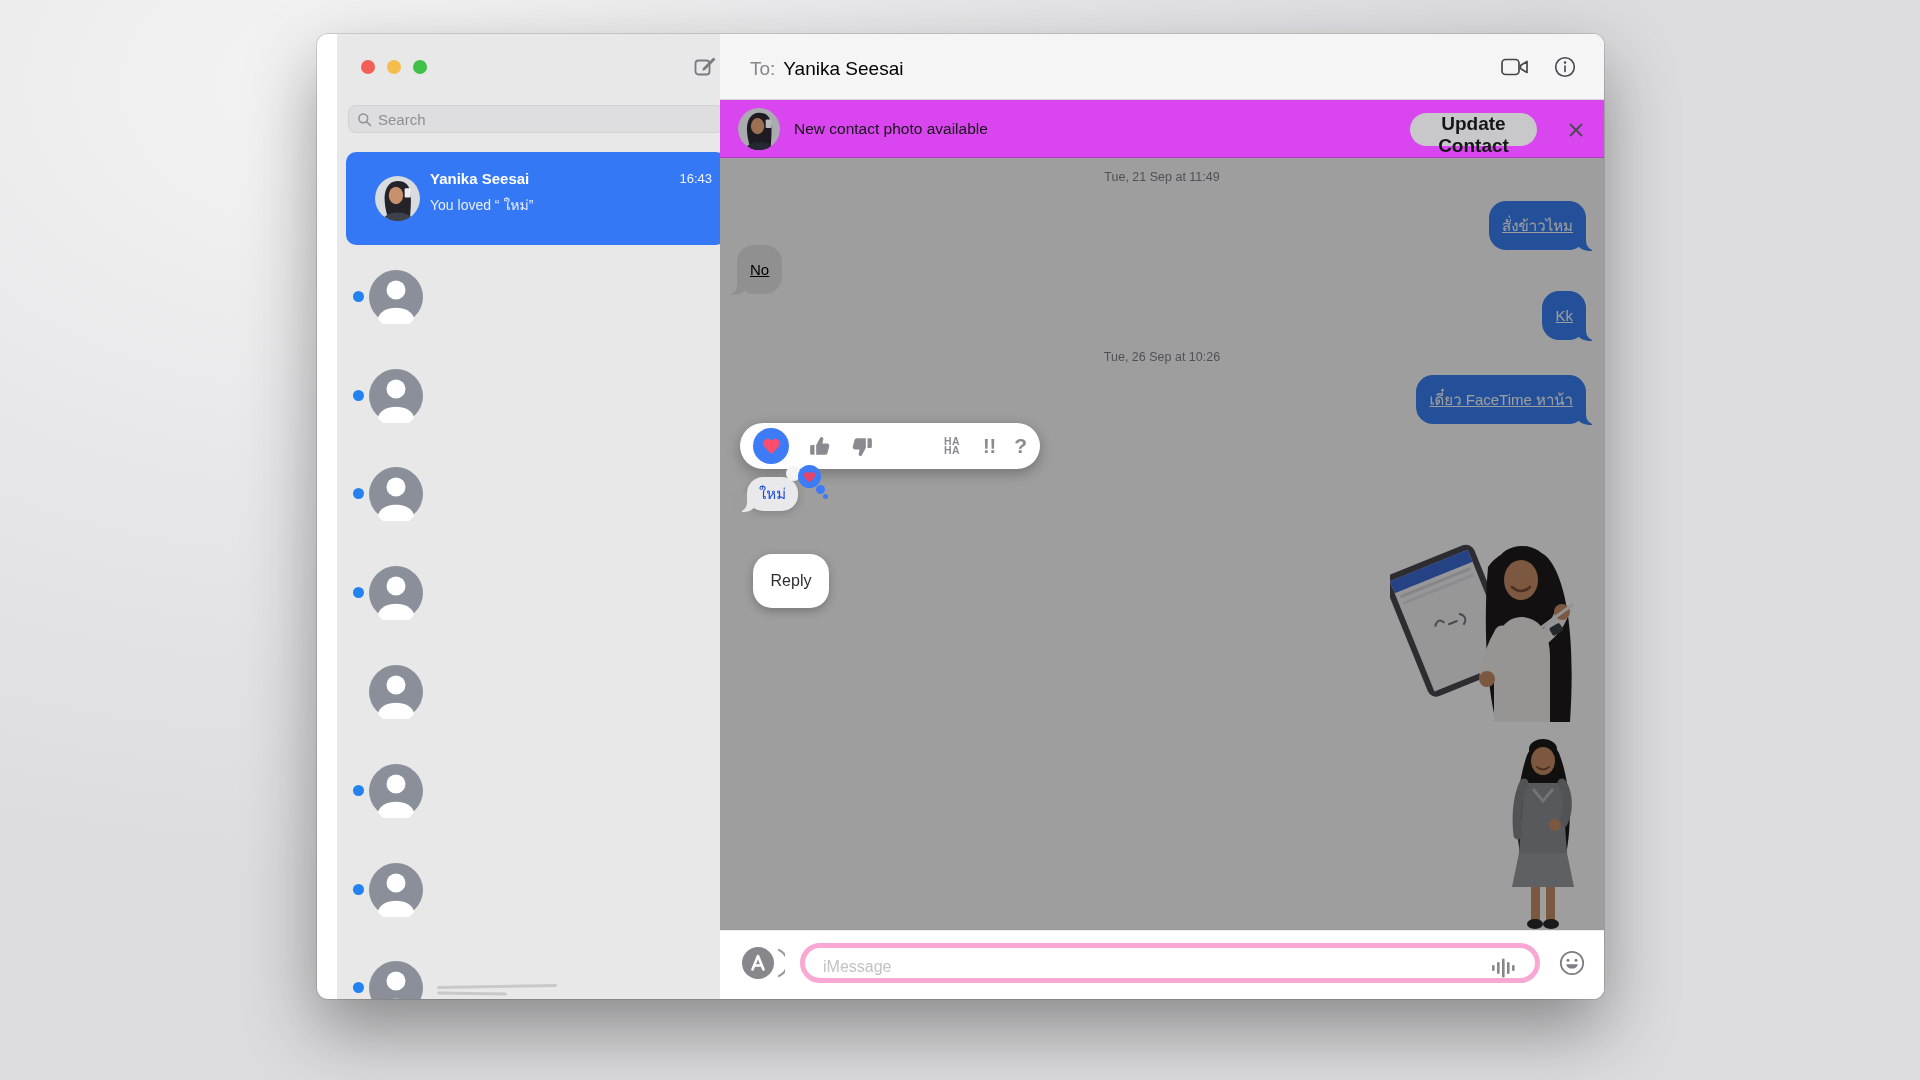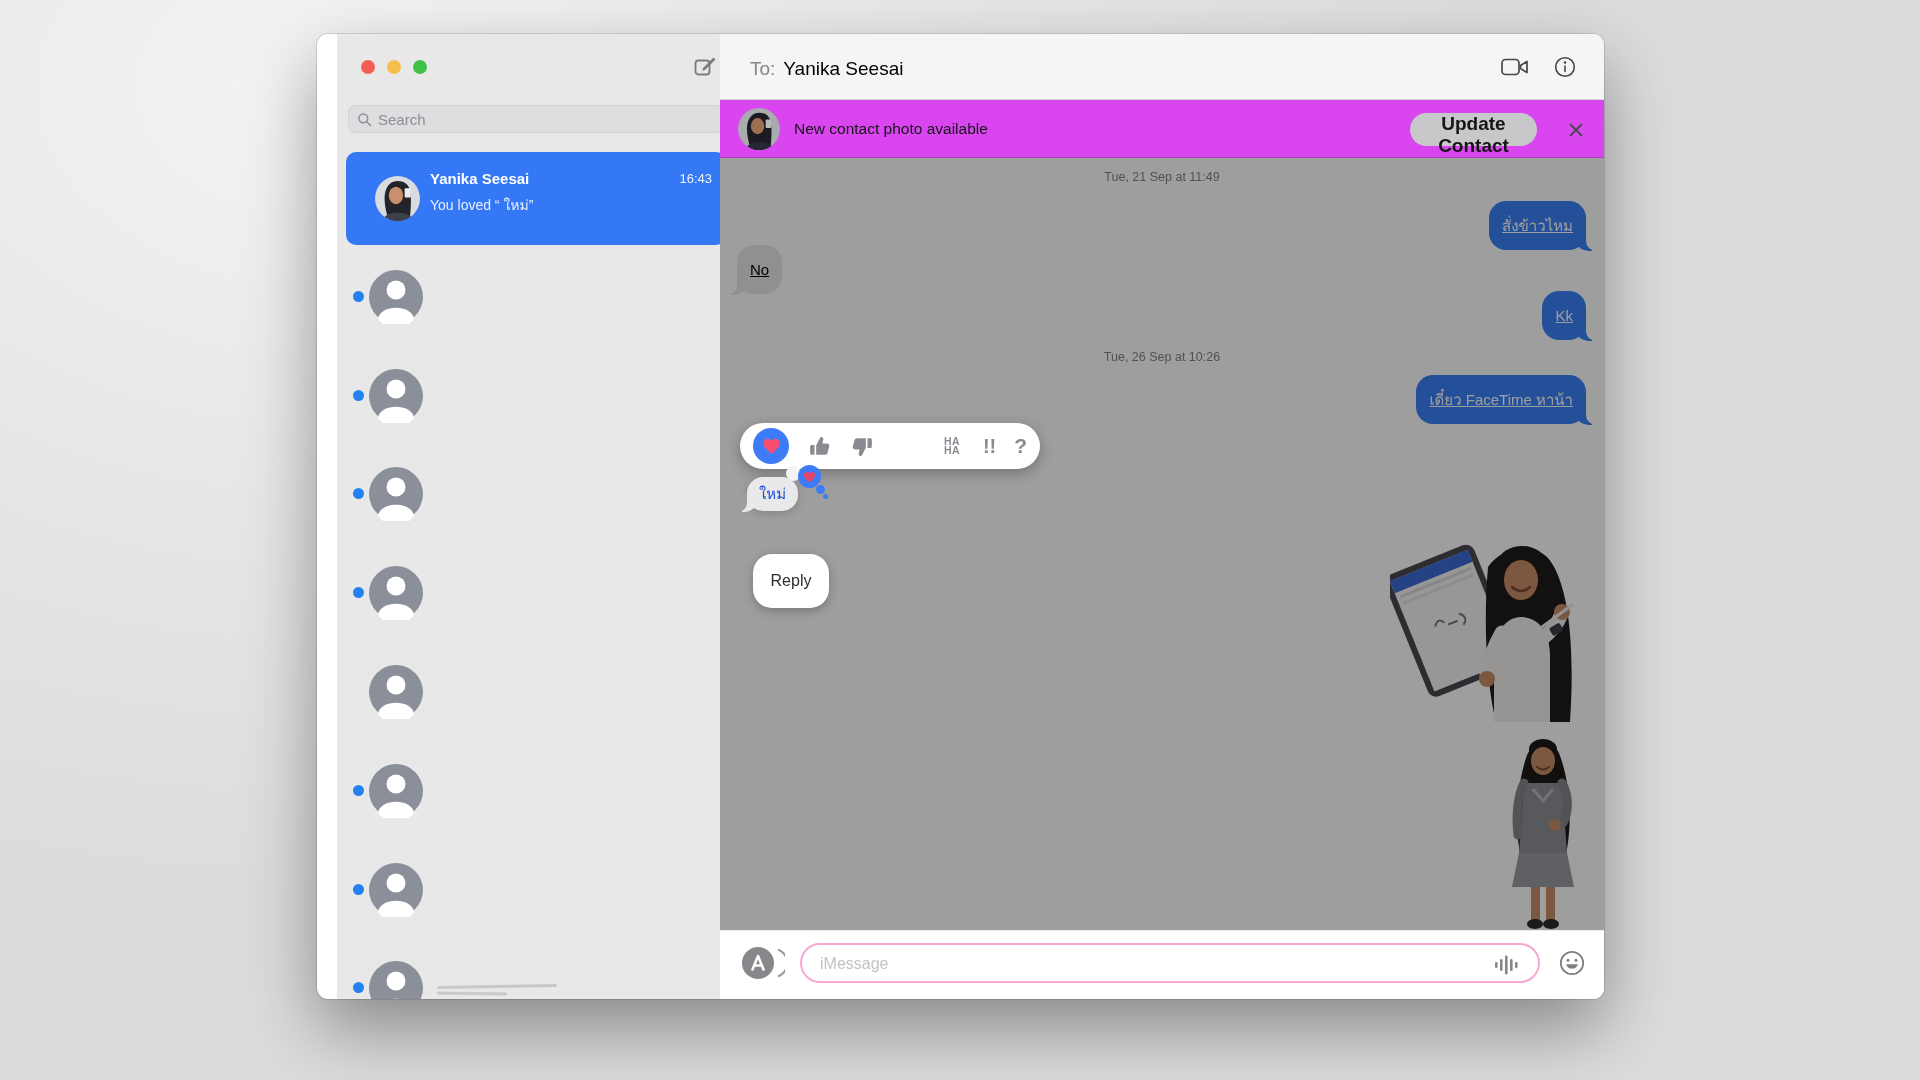--- a/index.html
+++ b/index.html
@@ -115,21 +115,21 @@
 
   .reply-pill { position:absolute; left:33px; top:434px; width:76px; height:54px; z-index:7;
     background:#fff; border:none; border-radius:19px; box-shadow:0 3px 10px rgba(0,0,0,0.25);
     font-size:16px; color:#2E2E30; font-family:"Liberation Sans",sans-serif;margin-top:20px; }
 
   
   .composer { position:absolute; left:403px; bottom:0; right:0; height:69px;
     background:#fff; border-top:1px solid #ECECEE; }
   .apps-btn { position:absolute; left:21px; top:15px; width:44px; height:34px; }
   .imessage-field { position:absolute; left:80px; top:12px; width:740px; height:40px;
-    border:2px solid #f9a8d4; border-radius:20px; background:#fff; }
+    border:5px solid #f9a8d4; border-radius:20px; background:#fff; }
   .imessage-field input { position:absolute; left:18px; top:0; height:38px; width:620px;
     border:none; outline:none; font-size:16px; color:#333; background:transparent;
     font-family:"Liberation Sans",sans-serif; }
   .imessage-field input::placeholder { color:#C2C2C6; }
   .wave-icon { position:absolute; right:18px; top:9px; }
   .emoji-btn { position:absolute; left:839px; top:19px; width:26px; height:26px; }
 </style>
 </head>
 <body>
 

